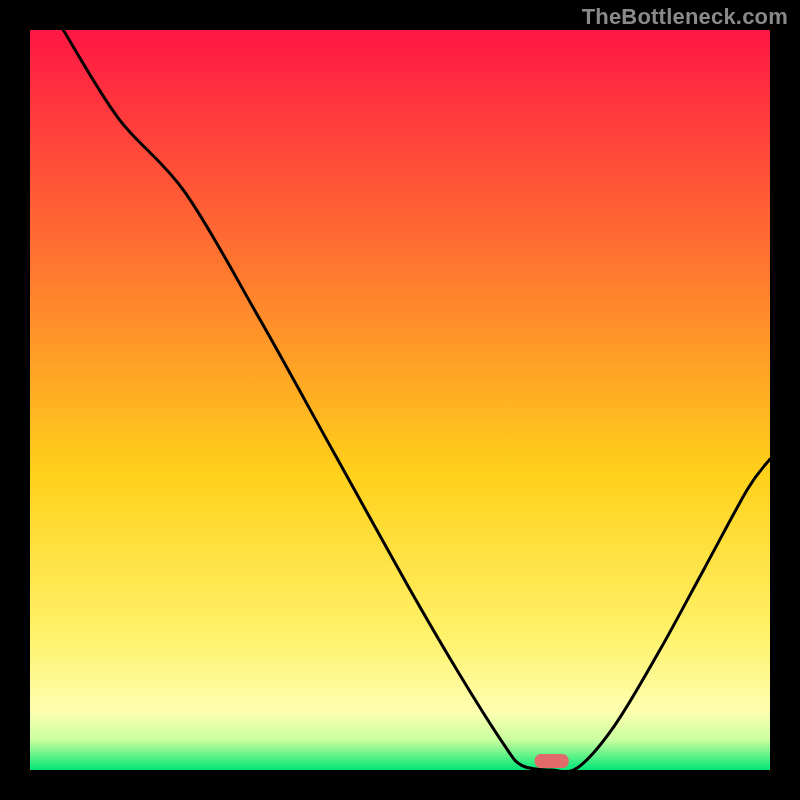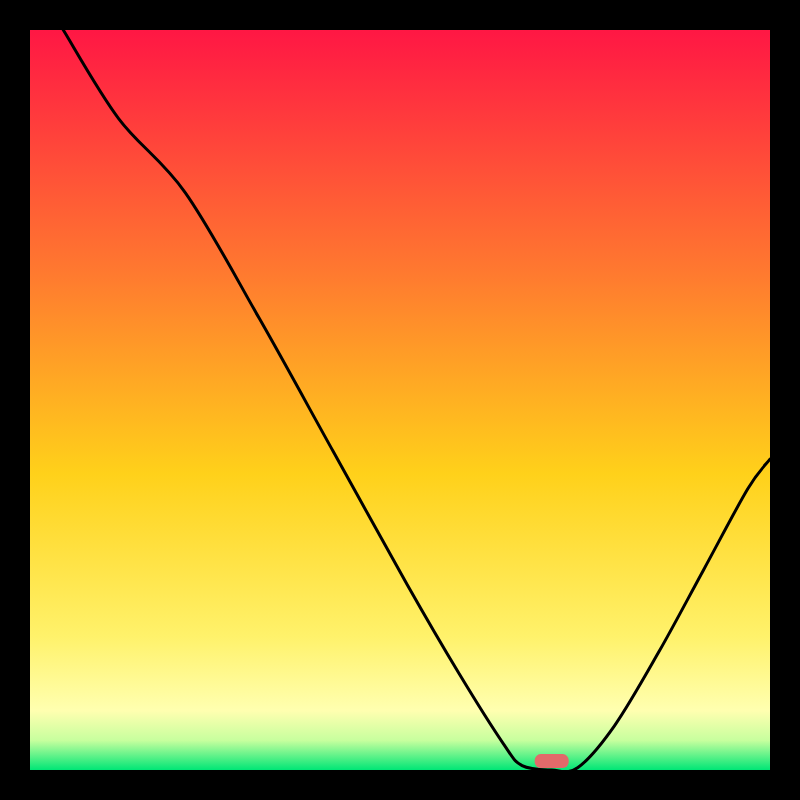--- a/index.html
+++ b/index.html
@@ -33,20 +33,21 @@
     top: 0;
     left: 0;
     width: 800px;
     height: 800px;
     display: block;
   }
 </style>
 </head>
 <body>
 <div class="frame">
+  <div class="watermark">TheBottleneck.com</div>
   <svg class="plot" viewBox="0 0 800 800">
     <defs>
       <linearGradient id="bg-grad" x1="0" y1="0" x2="0" y2="1">
         <stop id="g0" offset="0%" stop-color="#ff1744"></stop>
         <stop id="g1" offset="33%" stop-color="#ff7a2f"></stop>
         <stop id="g2" offset="60%" stop-color="#ffd11a"></stop>
         <stop id="g3" offset="82%" stop-color="#fff26b"></stop>
         <stop id="g4" offset="92%" stop-color="#ffffb0"></stop>
         <stop id="g5" offset="96%" stop-color="#c7ff9e"></stop>
         <stop id="g6" offset="100%" stop-color="#00e676"></stop>

